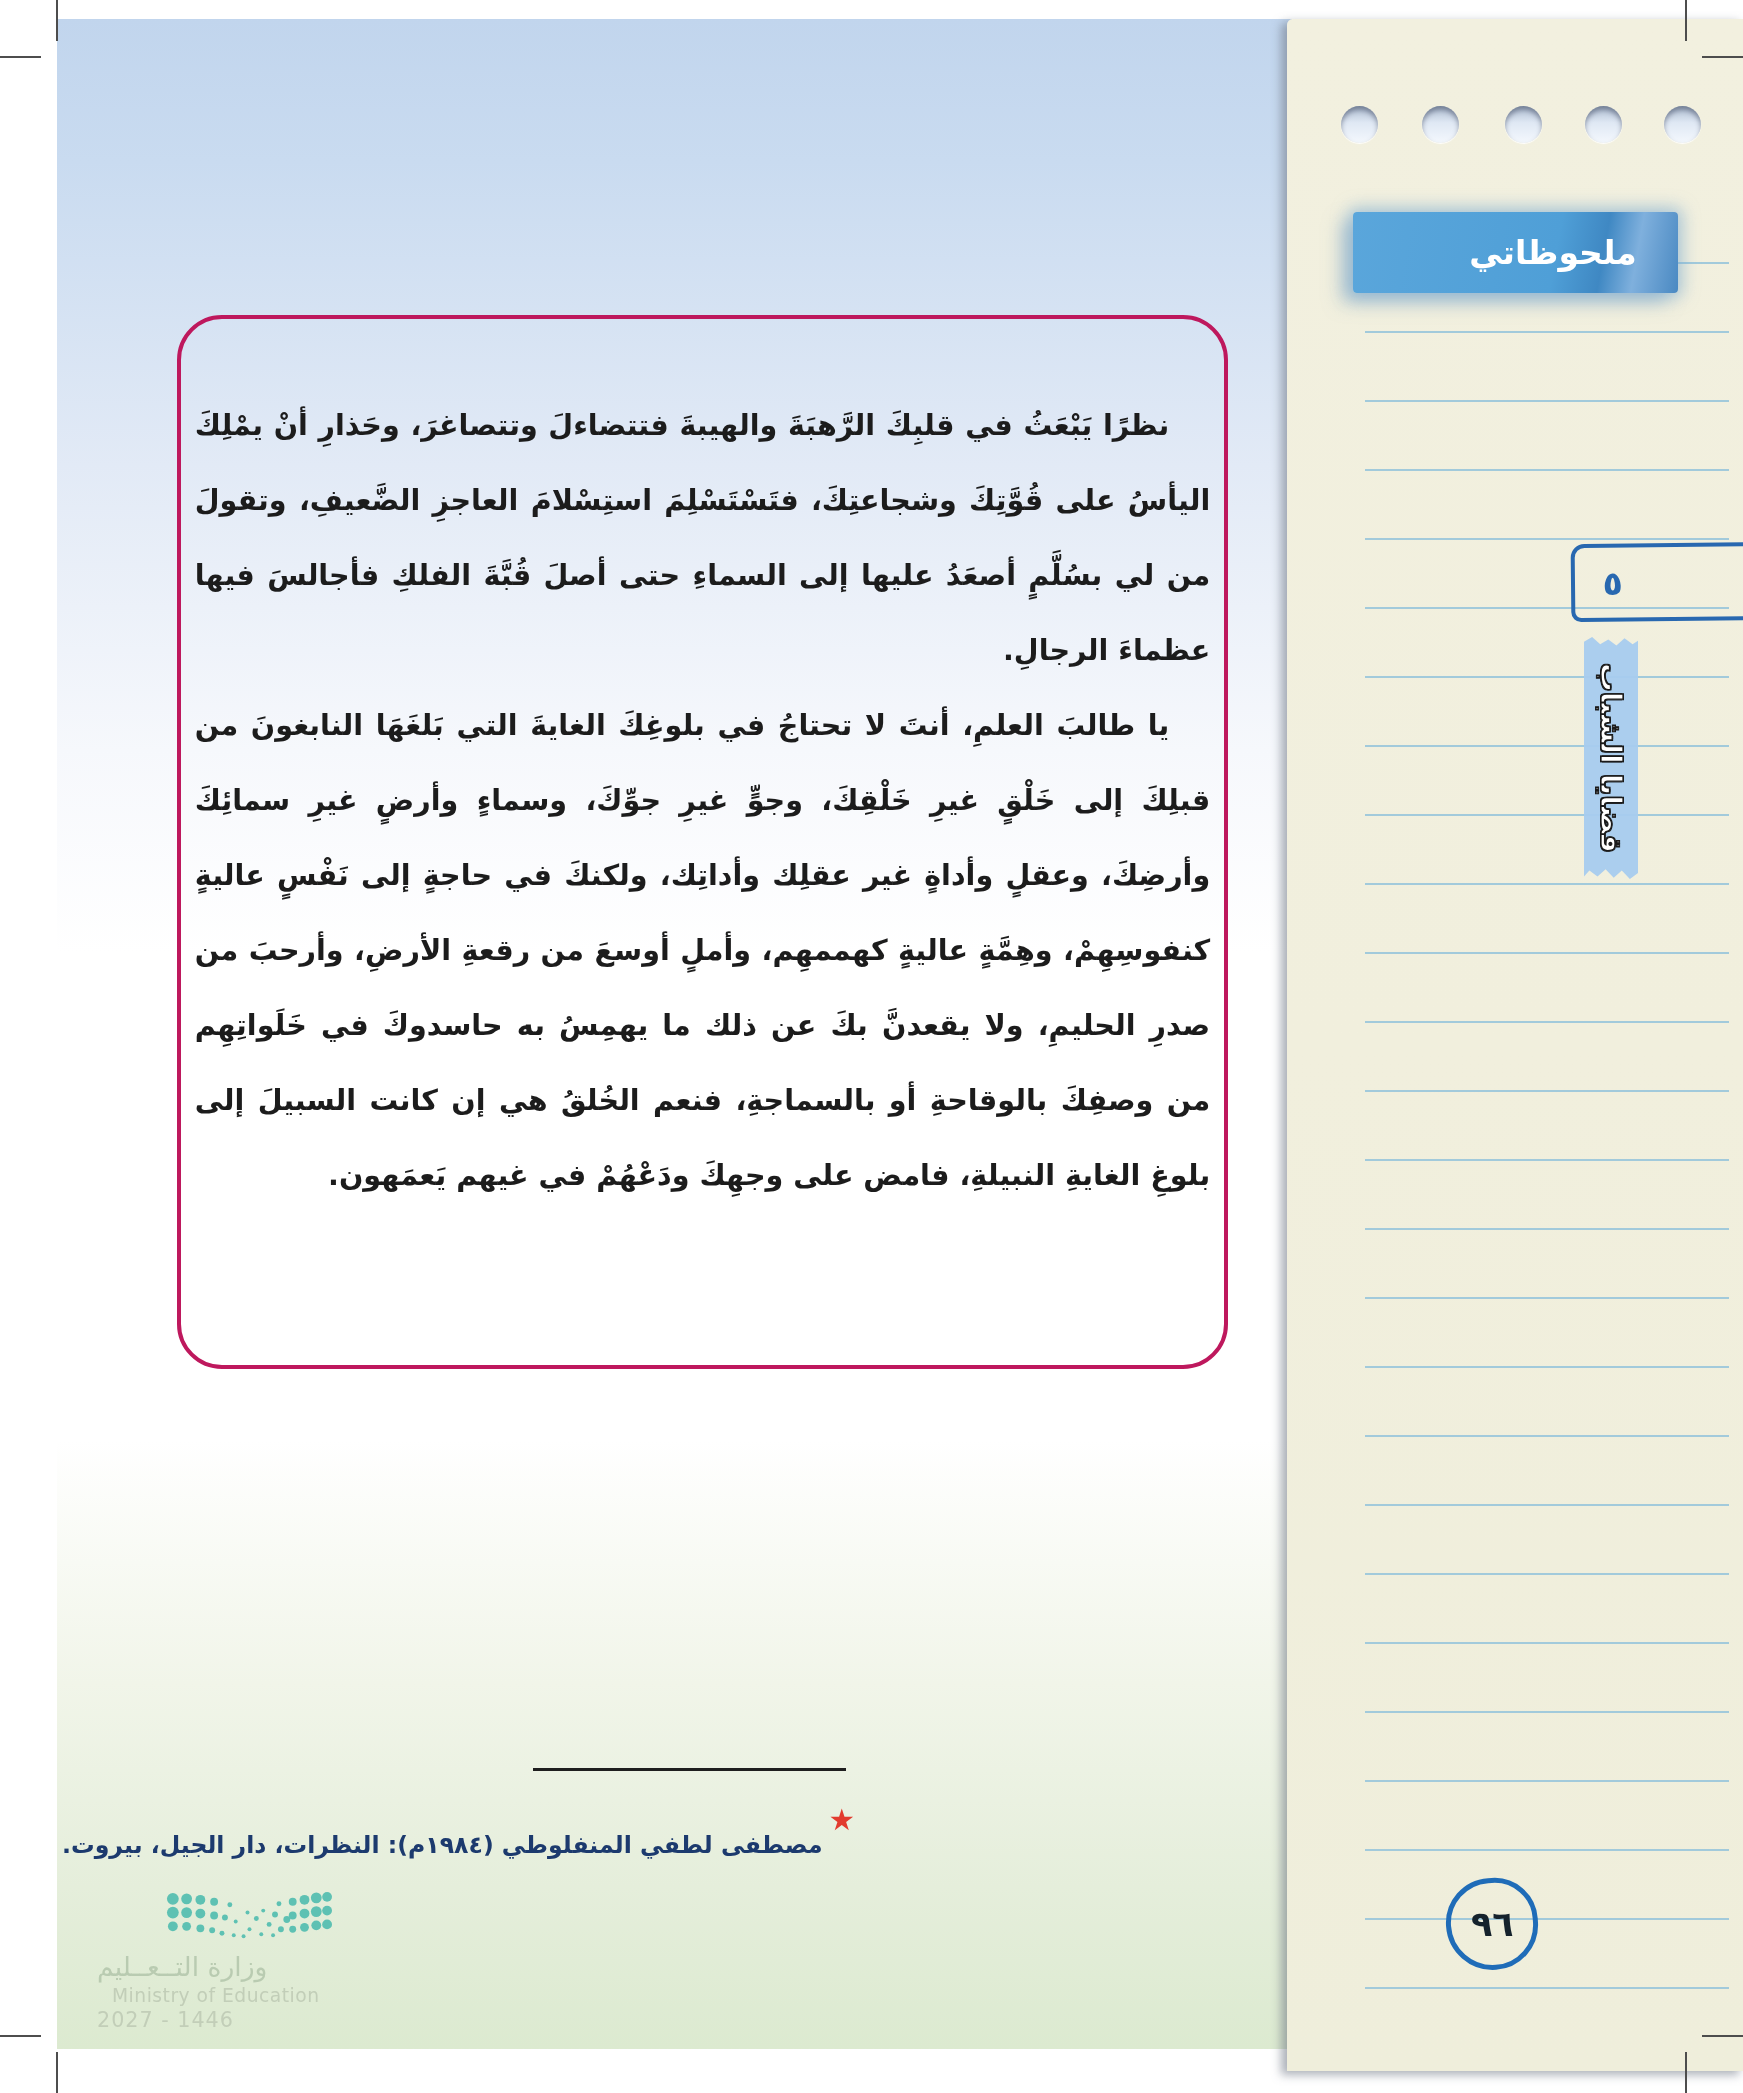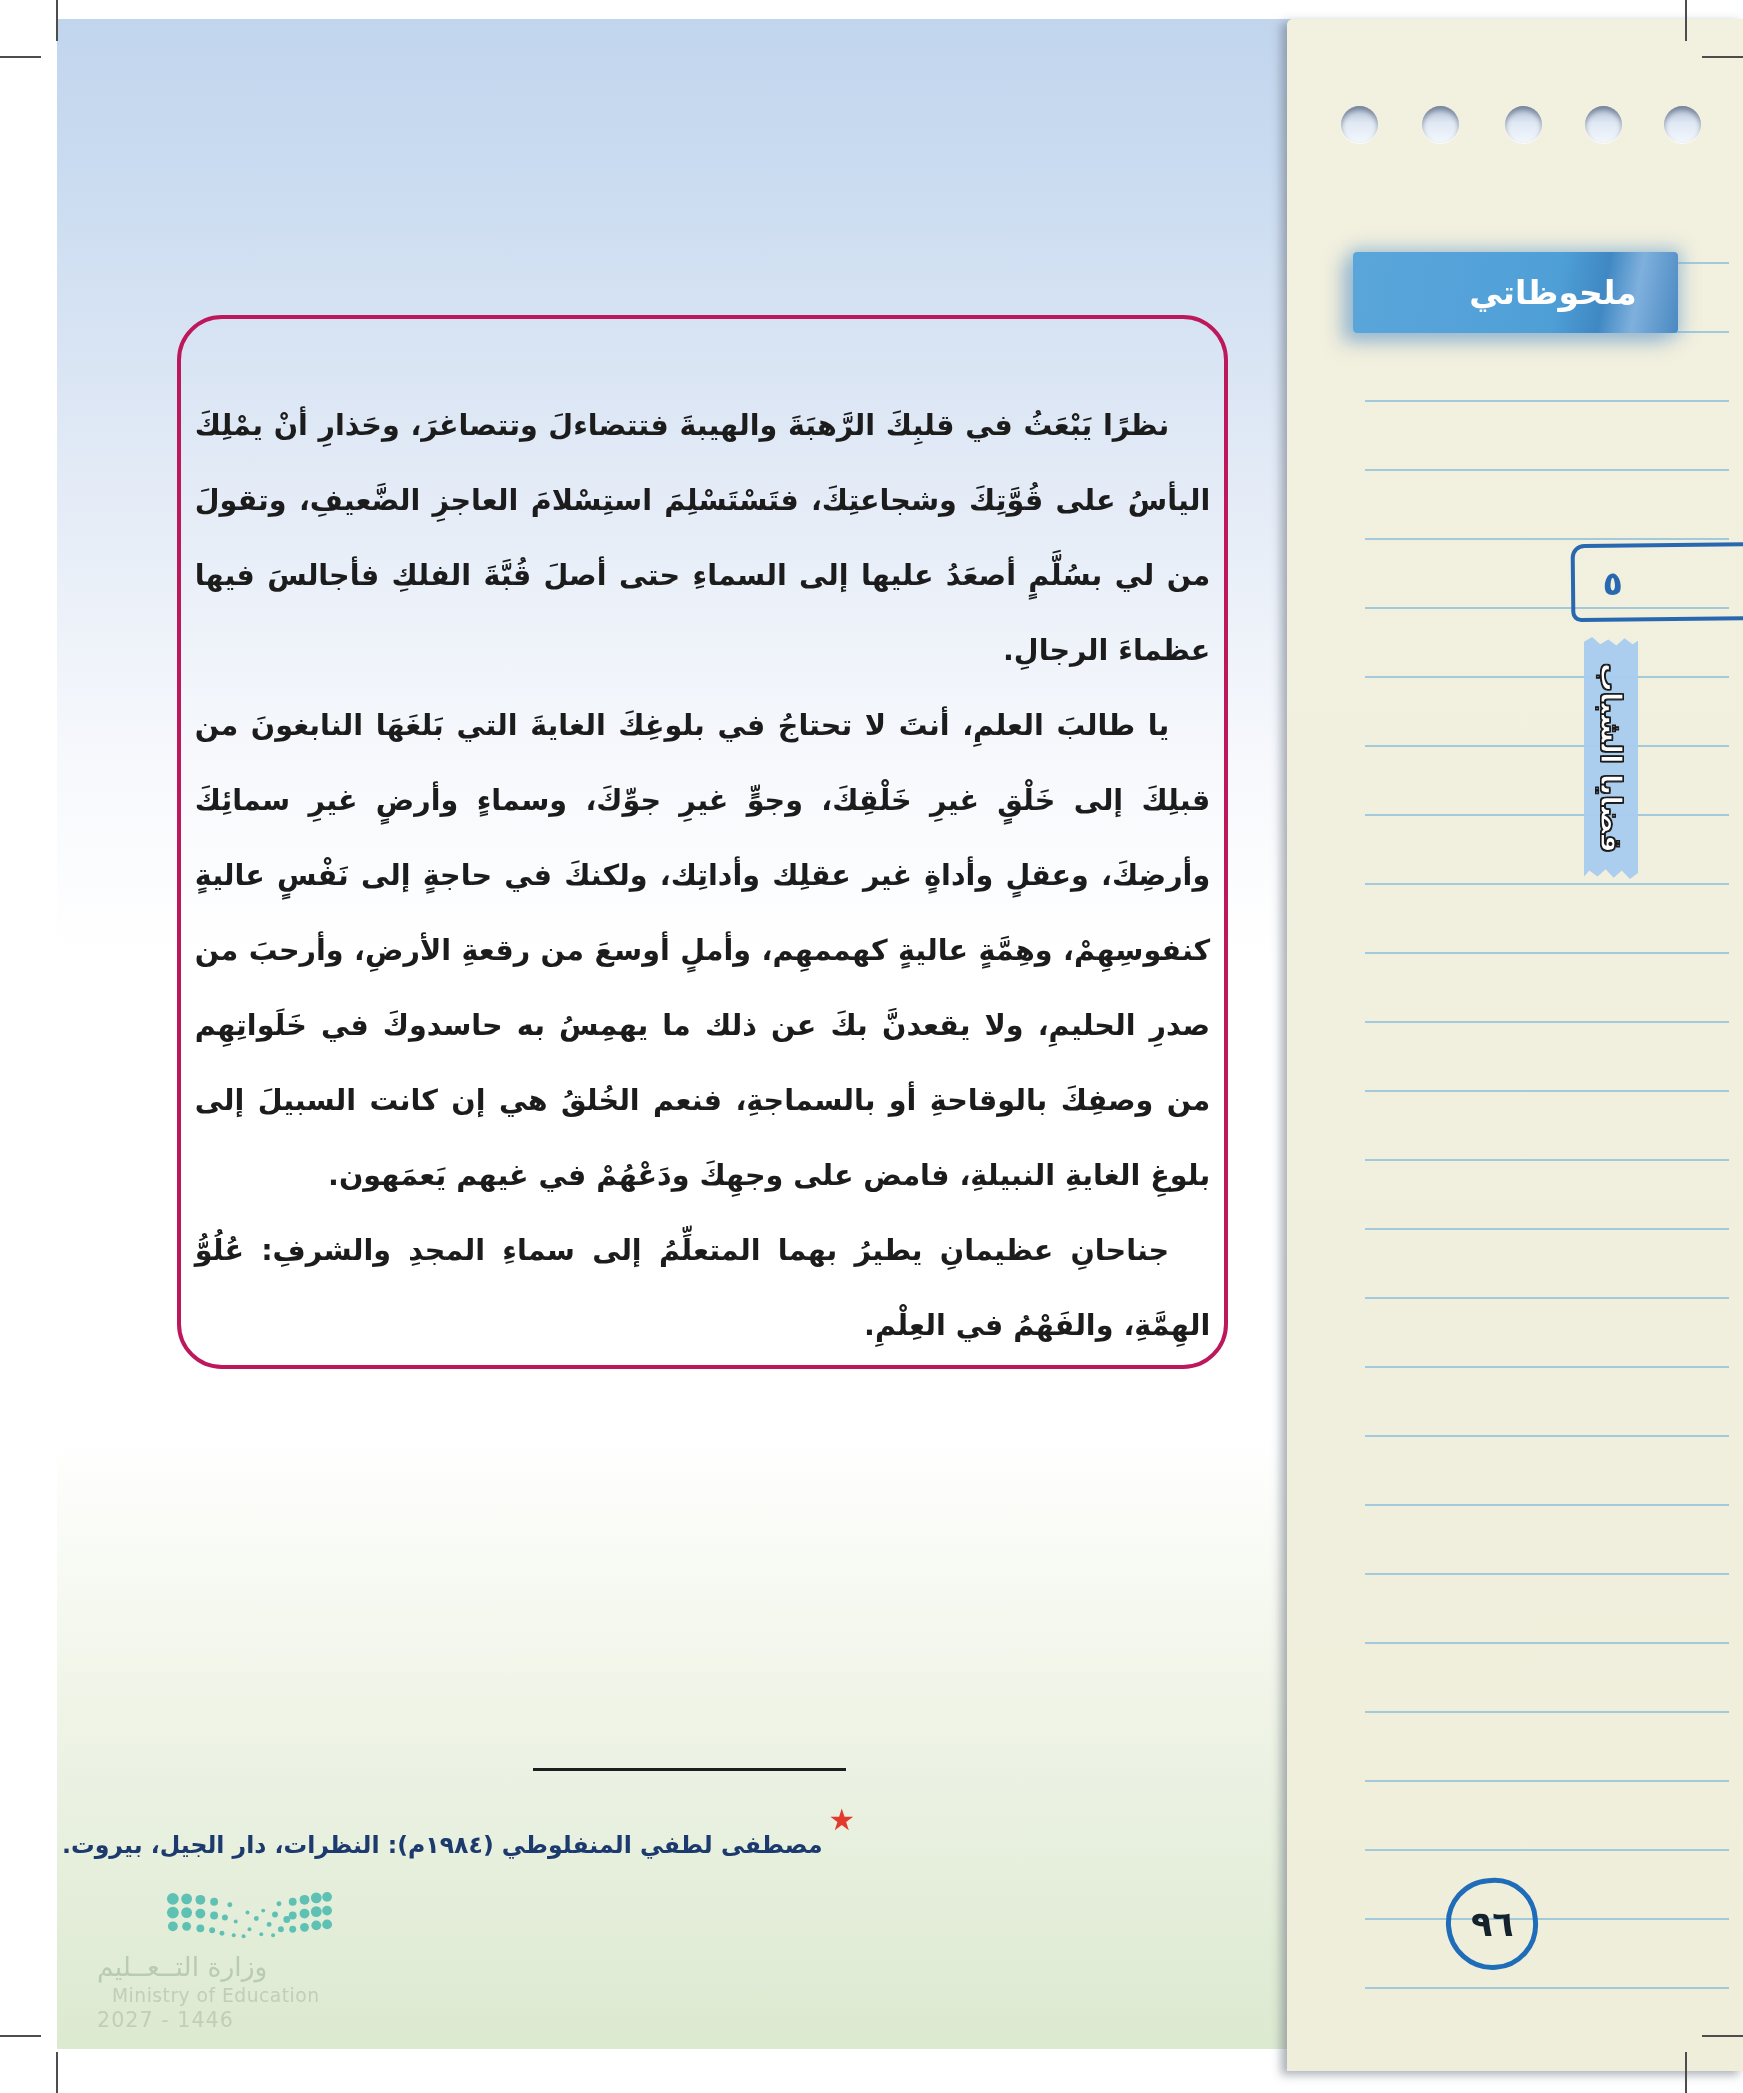--- a/index.html
+++ b/index.html
@@ -54,21 +54,20 @@
     position:absolute;left:1365px;top:195px;width:364px;height:1795px;z-index:3;
     background:repeating-linear-gradient(to bottom,
       rgba(0,0,0,0) 0px, rgba(0,0,0,0) 67px, #a2cadb 67px, #a2cadb 69px);
   }
   
   .banner{
     position:absolute;left:1353px;top:212px;width:325px;height:81px;z-index:4;
     background:linear-gradient(100deg,#5aa6db 0%,#4f9fd7 62%,#3f88c3 76%,#7fb0dd 86%,#4a89c2 100%);
     border-radius:3.9px;display:flex;align-items:center;justify-content:center;
     box-shadow:0 0 15.8px 4.9px rgba(120,170,210,.55), -11.8px 9.9px 17.7px rgba(125,165,200,.5);
-    margin-top:40px;
   }
   .banner span{color:#ffffff;font-weight:700;font-size:33px;padding-left:75px;direction:rtl;}
   
   .unit-box{
     position:absolute;left:1571px;top:543px;width:202px;height:78px;z-index:4;
     border:4.9px solid #2868b0;border-radius:13.8px 9.9px 15.8px 9.9px;box-sizing:border-box;
     transform:rotate(-0.6deg);display:flex;align-items:center;
   }
   .unit-box span{color:#2868b0;font-weight:700;font-size:33px;margin-right:27.6px;margin-left:27.6px;}
   
@@ -105,21 +104,20 @@
   <div class="crop" style="left:1702px;top:2035px;width:41px;height:2px;"></div>
   <div class="crop" style="left:1685px;top:2052px;width:2px;height:41px;"></div>
   <div class="crop" style="left:0;top:2035px;width:41px;height:2px;"></div>
   <div class="crop" style="left:56px;top:2052px;width:2px;height:41px;"></div>
 
   <div class="page-left"></div>
 
   <div class="textbox">
     <p>نظرًا يَبْعَثُ في قلبِكَ الرَّهبَةَ والهيبةَ فتتضاءلَ وتتصاغرَ، وحَذارِ أنْ يمْلِكَ اليأسُ على قُوَّتِكَ وشجاعتِكَ، فتَسْتَسْلِمَ استِسْلامَ العاجزِ الضَّعيفِ، وتقولَ من لي بسُلَّمٍ أصعَدُ عليها إلى السماءِ حتى أصلَ قُبَّةَ الفلكِ فأجالسَ فيها عظماءَ الرجالِ.</p>
     <p>يا طالبَ العلمِ، أنتَ لا تحتاجُ في بلوغِكَ الغايةَ التي بَلغَهَا النابغونَ من قبلِكَ إلى خَلْقٍ غيرِ خَلْقِكَ، وجوٍّ غيرِ جوِّكَ، وسماءٍ وأرضٍ غيرِ سمائِكَ وأرضِكَ، وعقلٍ وأداةٍ غير عقلِك وأداتِك، ولكنكَ في حاجةٍ إلى نَفْسٍ عاليةٍ كنفوسِهِمْ، وهِمَّةٍ عاليةٍ كهممهِم، وأملٍ أوسعَ من رقعةِ الأرضِ، وأرحبَ من صدرِ الحليمِ، ولا يقعدنَّ بكَ عن ذلك ما يهمِسُ به حاسدوكَ في خَلَواتِهِم من وصفِكَ بالوقاحةِ أو بالسماجةِ، فنعم الخُلقُ هي إن كانت السبيلَ إلى بلوغِ الغايةِ النبيلةِ، فامض على وجهِكَ ودَعْهُمْ في غيهم يَعمَهون.</p>
-    <p>جناحانِ عظيمانِ يطيرُ بهما المتعلِّمُ إلى سماءِ المجدِ والشرفِ: عُلُوُّ الهِمَّةِ، والفَهْمُ في العِلْمِ.</p>
   </div>
 
   <div class="footnote-rule"></div>
   <div class="footnote">
     <span class="star">★</span>
     <span class="fn-text">مصطفى لطفي المنفلوطي (١٩٨٤م): النظرات، دار الجيل، بيروت.</span>
   </div>
 
   <div class="logo">
     <svg width="167" height="57" viewBox="0 0 170 58">

